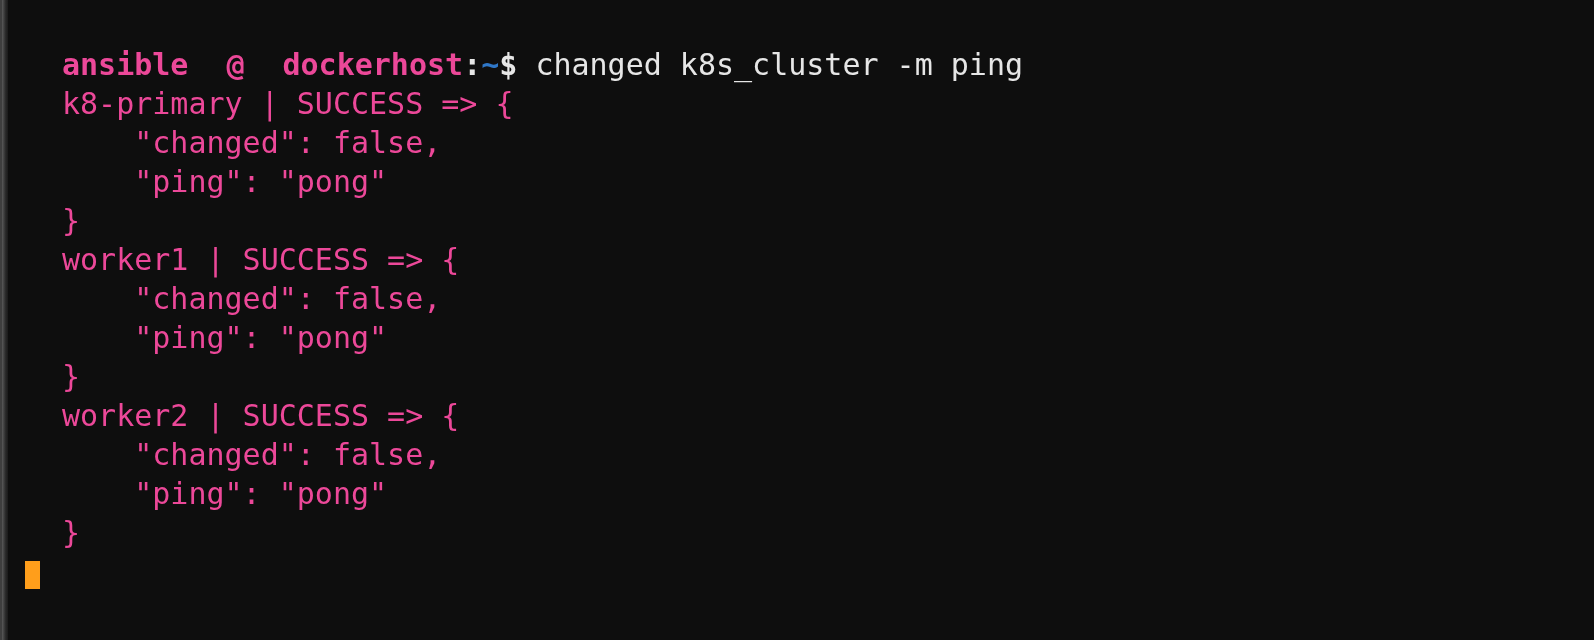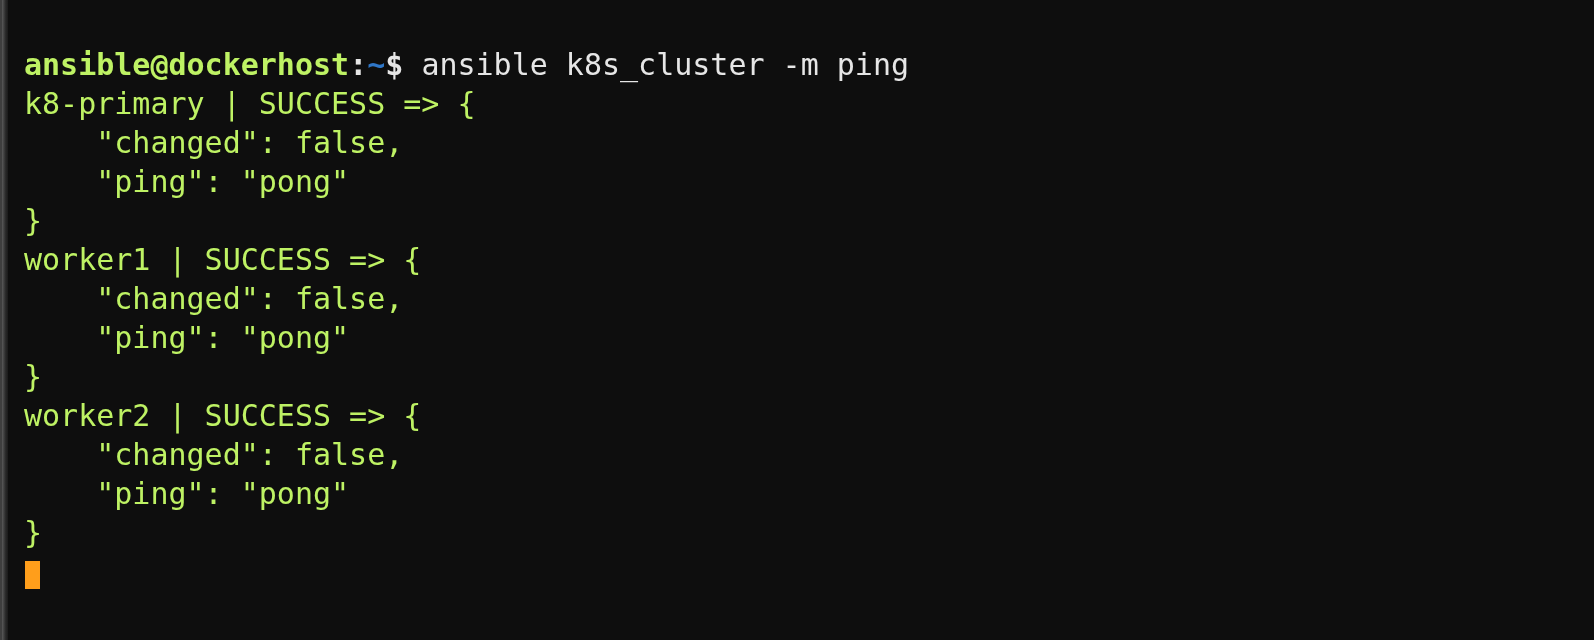--- a/index.html
+++ b/index.html
@@ -27,39 +27,39 @@
     left: 0; top: 0; bottom: 0;
     width: 6px;
     background: linear-gradient(to right, #5a5a5a 0%, #2a2a2a 60%, #1a1a1a 100%);
     pointer-events: none;
   }
   .term {
     white-space: pre;
     color: #e2e2e2;
   }
   .bold { font-weight: 700; }
-  .green { color: #bef264; }
+  .green { color: #ec4899; margin-left: 38px; }
   .white { color: #e6e6e6; }
   .blue  { color: #2f77c8; }
   .cursor {
     display: inline-block;
     width: 15px;
     height: 28px;
     background: #ff9e1b;
     vertical-align: text-bottom;
     margin-left: 1px;
   }
 </style>
 </head>
 <body>
 
 <div class="frame">
   <div class="edge-grad"></div>
   <div class="term">
-<span class="bold"><span class="green">ansible</span><span class="green">@</span><span class="green">dockerhost</span><span class="white">:</span><span class="blue">~</span><span class="white">$</span></span><span class="white"> </span><span class="white">ansible k8s_cluster -m ping</span>
+<span class="bold"><span class="green">ansible</span><span class="green">@</span><span class="green">dockerhost</span><span class="white">:</span><span class="blue">~</span><span class="white">$</span></span><span class="white"> </span><span class="white">changed k8s_cluster -m ping</span>
 <span class="green">k8-primary | SUCCESS =&gt; {</span>
 <span class="green">    "changed": false,</span>
 <span class="green">    "ping": "pong"</span>
 <span class="green">}</span>
 <span class="green">worker1 | SUCCESS =&gt; {</span>
 <span class="green">    "changed": false,</span>
 <span class="green">    "ping": "pong"</span>
 <span class="green">}</span>
 <span class="green">worker2 | SUCCESS =&gt; {</span>
 <span class="green">    "changed": false,</span>

